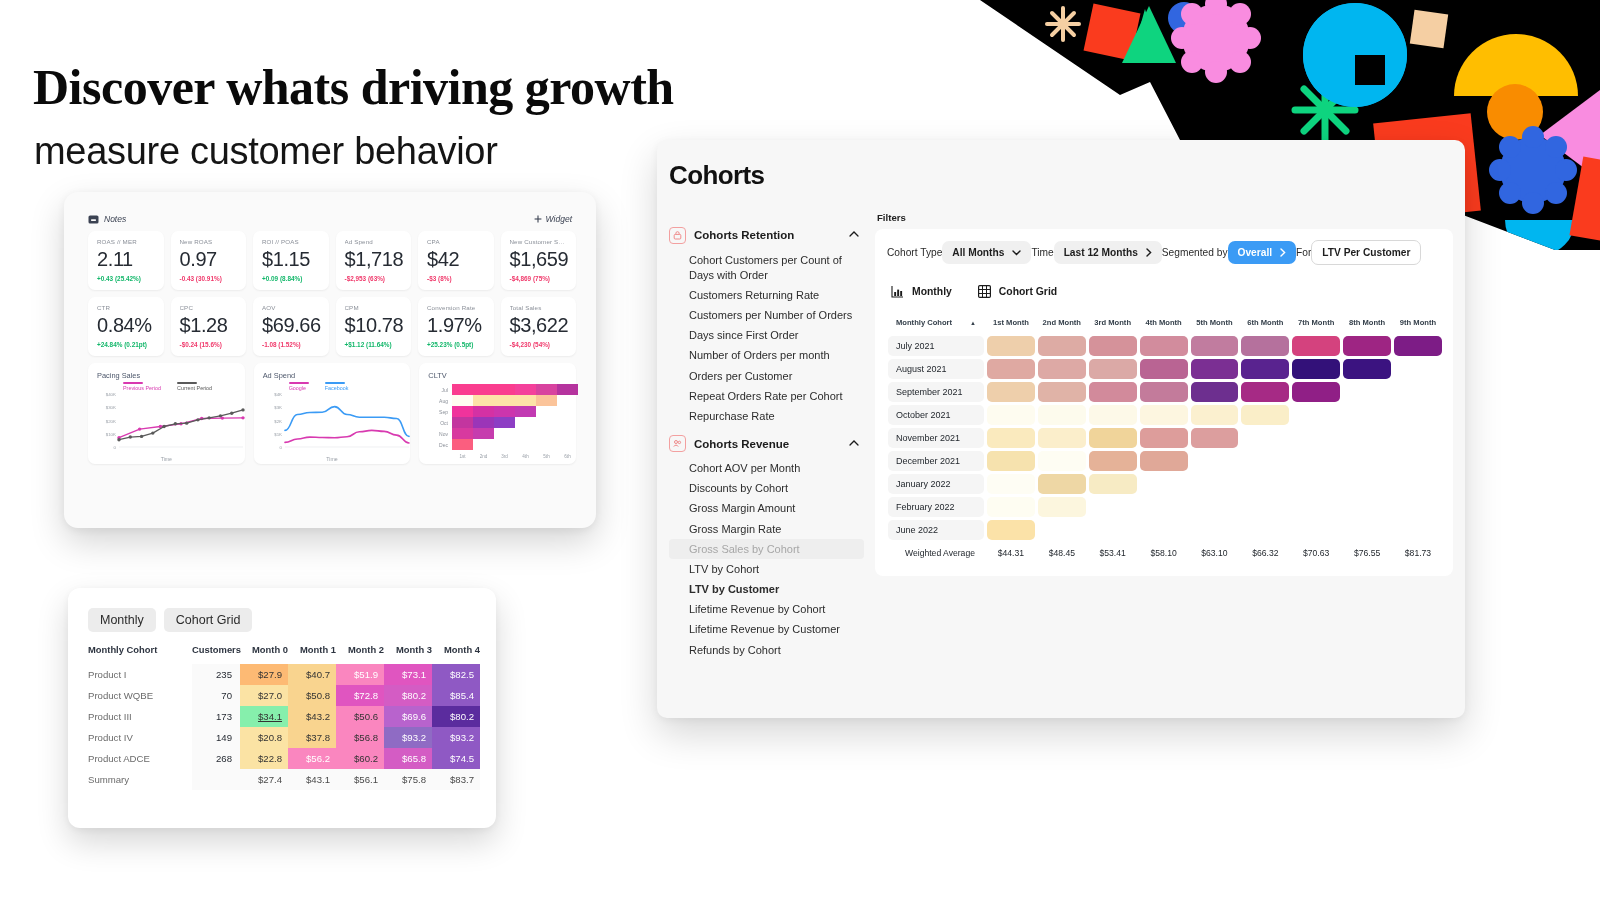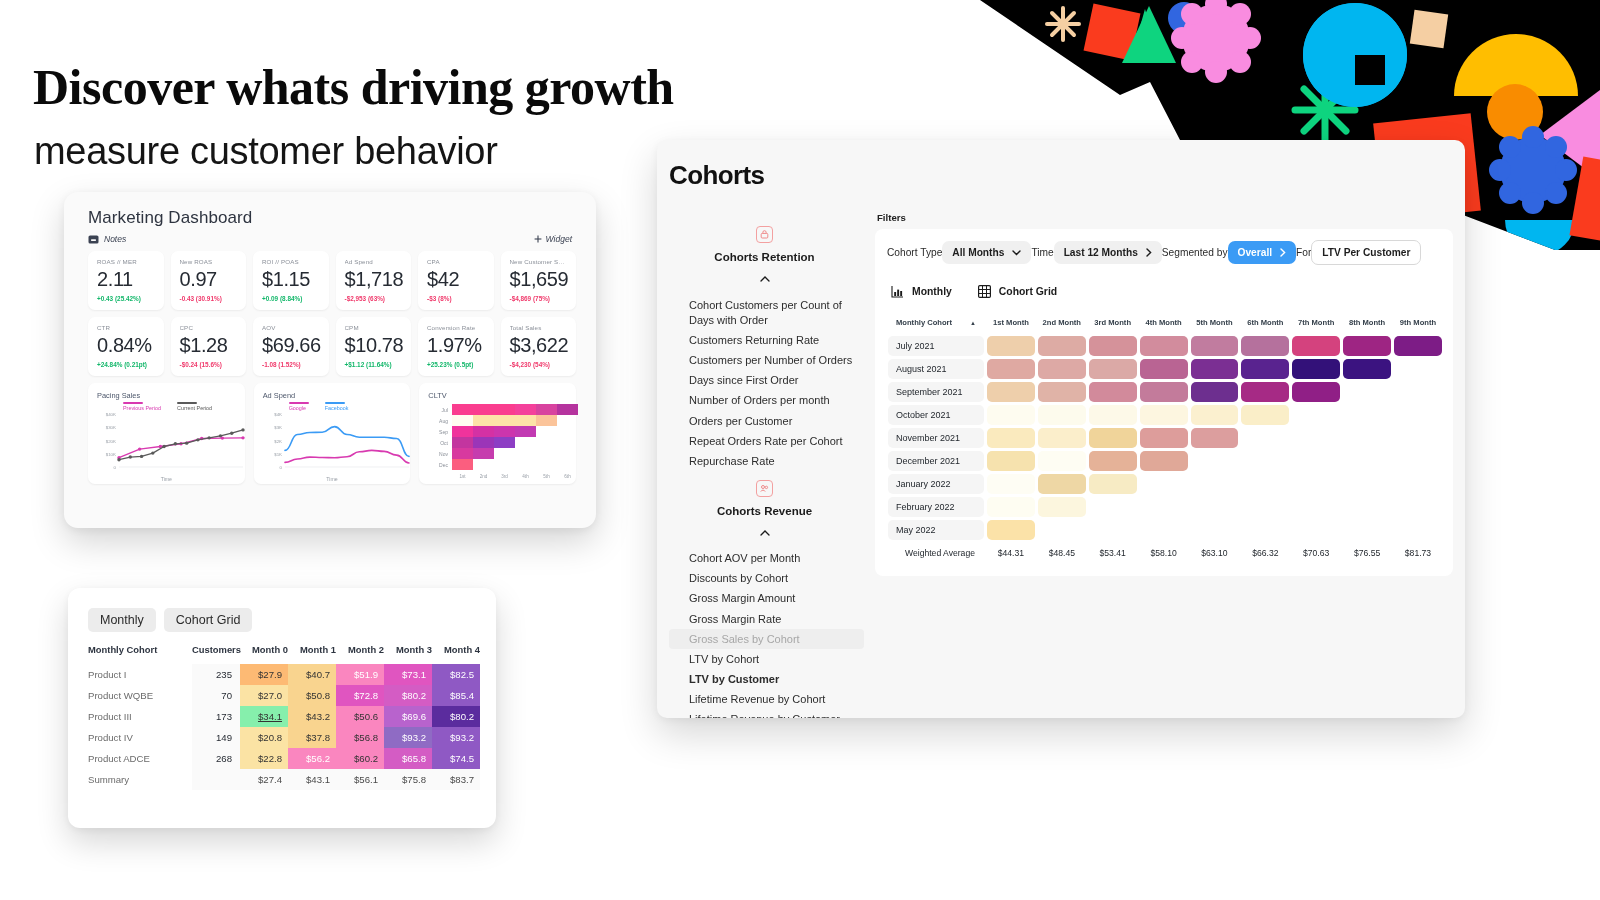--- a/index.html
+++ b/index.html
@@ -94,21 +94,21 @@
   #cohorts .ch-title {
     position: absolute; left: 12px; top: 20px;
     font-size: 26px; font-weight: bold; color: #111; letter-spacing: -.6px;
   }
   #side {
     position: absolute; left: 0; top: 66px; width: 215px; bottom: 0;
     padding: 12px 8px 0 12px;
   }
   .side-group-hd {
     display: flex; align-items: center; gap: 8px;
-    padding: 6px 4px 6px 0; margin-top: 2px; flex-direction: column;
+    padding: 6px 4px 6px 0; margin-top: 2px;
   }
   .gicon {
     width: 17px; height: 17px; border-radius: 4px;
     border: 1.4px solid #f3a0a0; color: #ef8b8b;
     display: flex; align-items: center; justify-content: center;
     flex: 0 0 auto; font-size: 9px; line-height: 1;
   }
   .gname { font-size: 11.5px; font-weight: bold; color: #1b1b1b; flex: 1; }
   .chev { width: 12px; height: 12px; flex: 0 0 auto; }
   .side-item {
@@ -275,21 +275,20 @@
 
       <rect x="596" y="160" width="70" height="80" fill="#fa3b1e" transform="rotate(10 620 200)"></rect>
     </g>
   </svg>
 </div>
 
 <div class="headline">Discover whats driving growth</div>
 <div class="subhead">measure customer behavior</div>
 
 <div id="mkt-card">
-  <div class="title">Marketing Dashboard</div>
   <div class="notesrow">
     <div class="notes-left">
       <svg width="11" height="9" viewBox="0 0 11 9">
         <rect x="0.5" y="0.5" width="10" height="8" rx="1.6" fill="#3b4252"></rect>
         <rect x="3" y="4.3" width="5" height="1.6" rx="0.6" fill="#fafafa"></rect>
       </svg>
       <span class="lbl">Notes</span>
     </div>
     <div class="widget-btn">
       <svg width="8" height="8" viewBox="0 0 8 8">
@@ -690,21 +689,21 @@
               <td style="background: rgb(252, 246, 222);"></td>
               <td></td>
               <td></td>
               <td></td>
               <td></td>
               <td></td>
               <td></td>
               <td></td>
             </tr>
             <tr>
-              <td class="lead">May 2022</td>
+              <td class="lead">June 2022</td>
               <td style="background: rgb(251, 226, 168);"></td>
               <td></td>
               <td></td>
               <td></td>
               <td></td>
               <td></td>
               <td></td>
               <td></td>
               <td></td>
             </tr>

